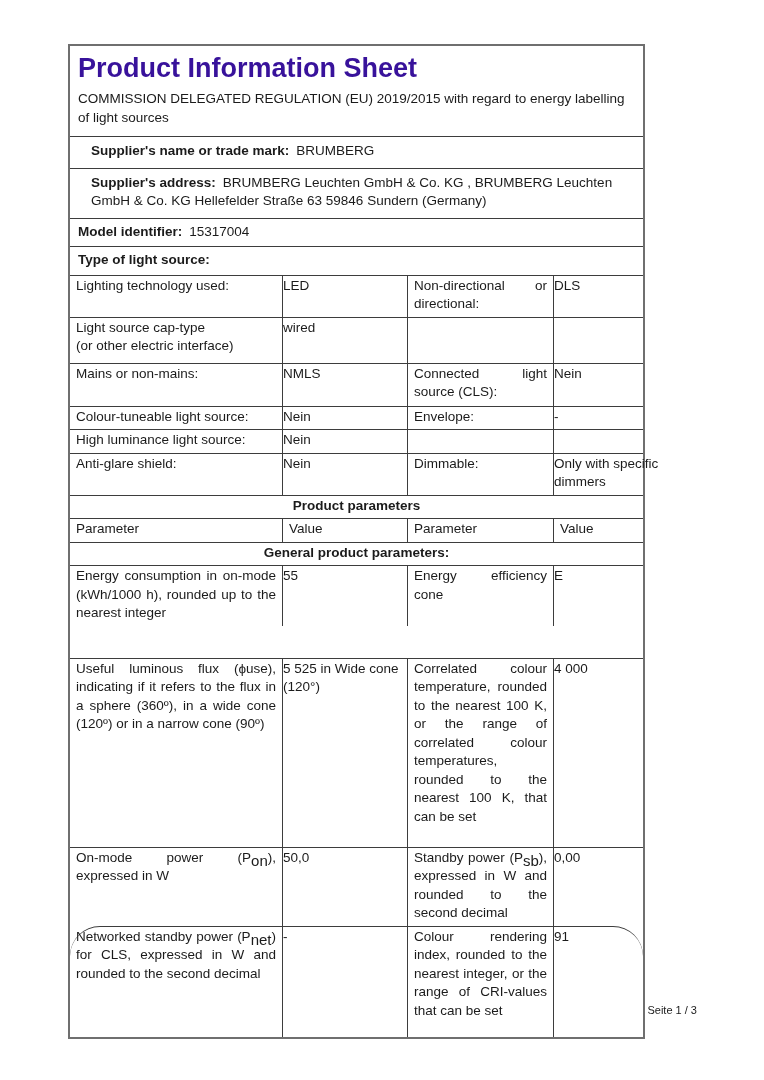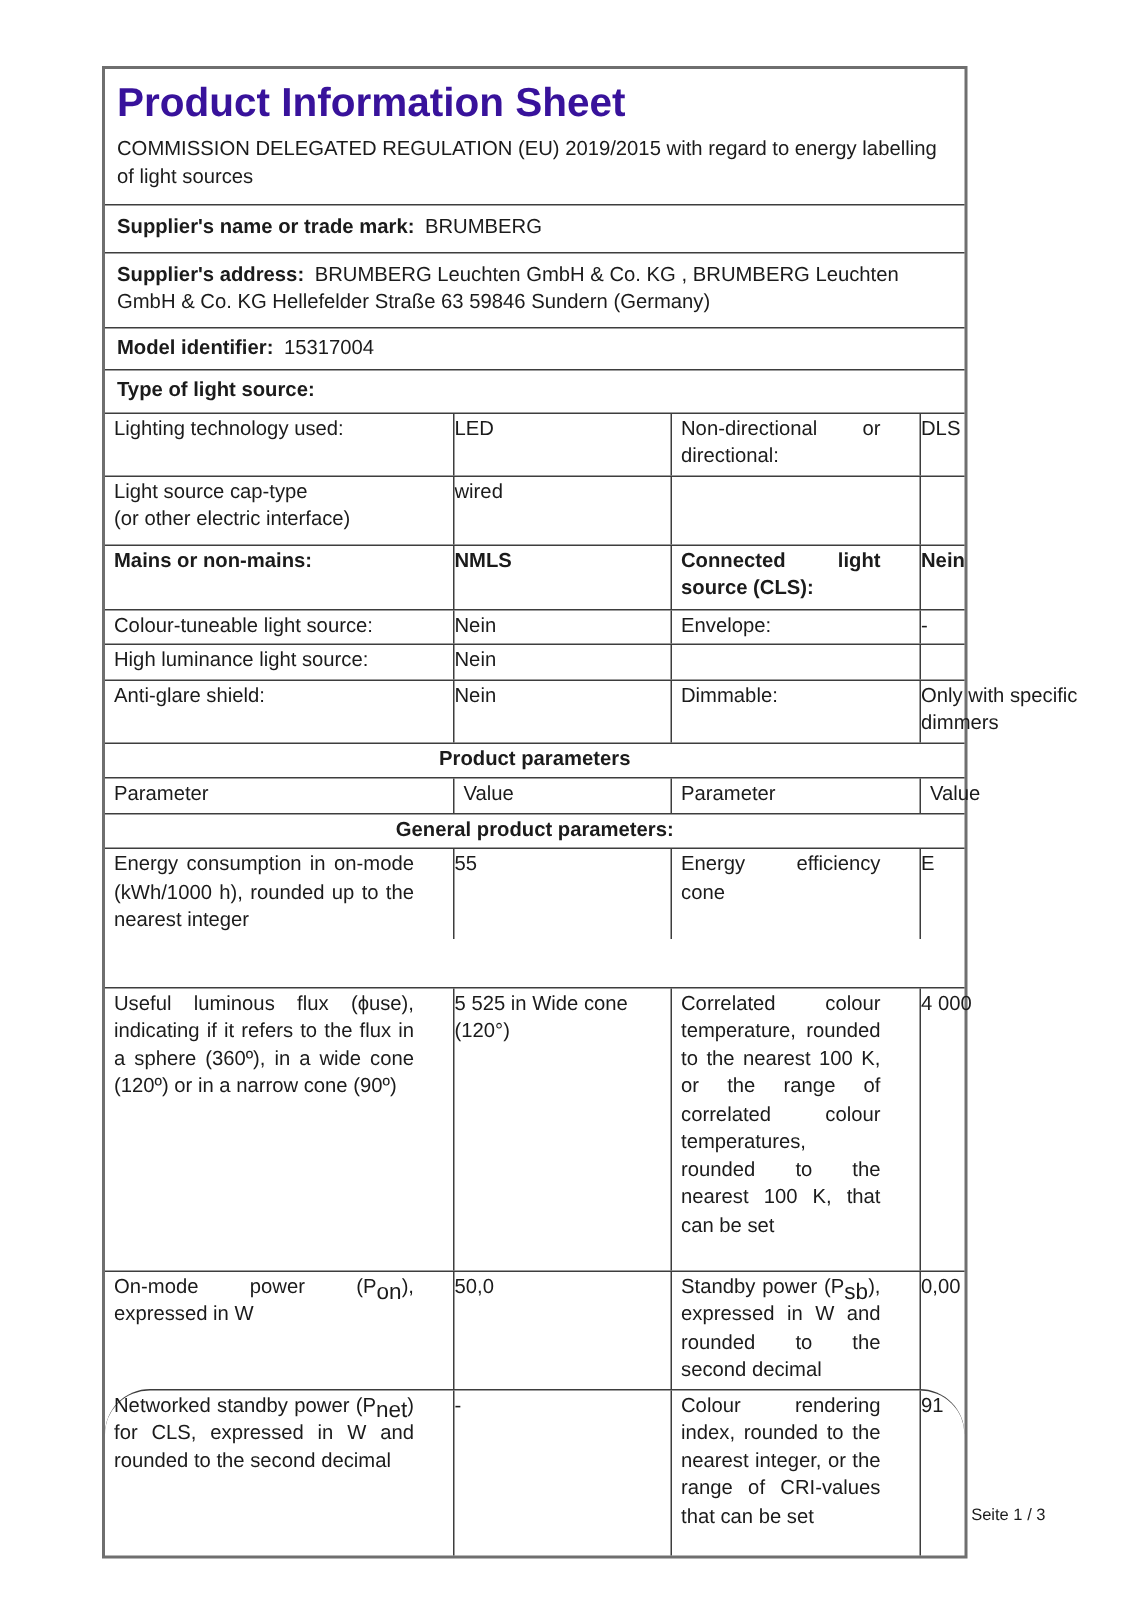--- a/index.html
+++ b/index.html
@@ -21,21 +21,21 @@
     left: 68px;
     top: 44px;
     width: 577px;
     box-sizing: border-box;
     border: 2px solid #6f6f6f;
     background: #ffffff;
   }
   
   .frow {
     border-top: 1px solid #3d3d3d;
-    padding: 5px 8px 7px 8px;
+    padding: 5px 8px 7px 21px;
     line-height: 18.5px;
   }
   .frow-sm { padding: 4px 8px 5px 8px; }
   .title-cell {
     border-top: none;
     padding: 6px 10px 9px 8px;
   }
   .title {
     font-size: 27px;
     font-weight: bold;
@@ -50,37 +50,36 @@
   .sect {
     text-align: center;
     font-weight: bold;
     padding: 1px 0 3px 0;
   }
   
   .trow {
     display: grid;
     grid-template-columns: 212px 125px 146px 142px;
     border-top: 1px solid #3d3d3d;
-    gap: 20px;
   }
   .c {
     box-sizing: border-box;
     padding: 1px 6px 3px 6px;
     line-height: 18.5px;
     overflow: hidden;
   }
   .c + .c { border-left: 1px solid #3d3d3d; }
   .cl { text-align: left; }
   .cj { text-align: justify; }
   .cv { text-align: left; padding-left: 0; padding-right: 4px; }
   sub { font-size: 15px; line-height: 0; }
   
   #type-rows .trow:nth-child(1) { min-height: 40px; }
   #type-rows .trow:nth-child(2) { min-height: 45px; }
-  #type-rows .trow:nth-child(3) { min-height: 42px; font-weight: bold; }
+  #type-rows .trow:nth-child(3) { min-height: 42px; }
   #type-rows .trow:nth-child(4) { min-height: 22px; }
   #type-rows .trow:nth-child(5) { min-height: 21px; }
   #type-rows .trow:nth-child(6) { min-height: 41px; }
   .hdr { min-height: 21px; }
   #param-rows .trow:nth-child(1) { min-height: 59px; }
   #param-rows .trow:nth-child(2) { min-height: 188px; margin-top: 32px; }
   #param-rows .trow:nth-child(3) { min-height: 78px; }
   #param-rows .trow:nth-child(4) { min-height: 110px; border-radius: 30px; }
   
   .footer {

